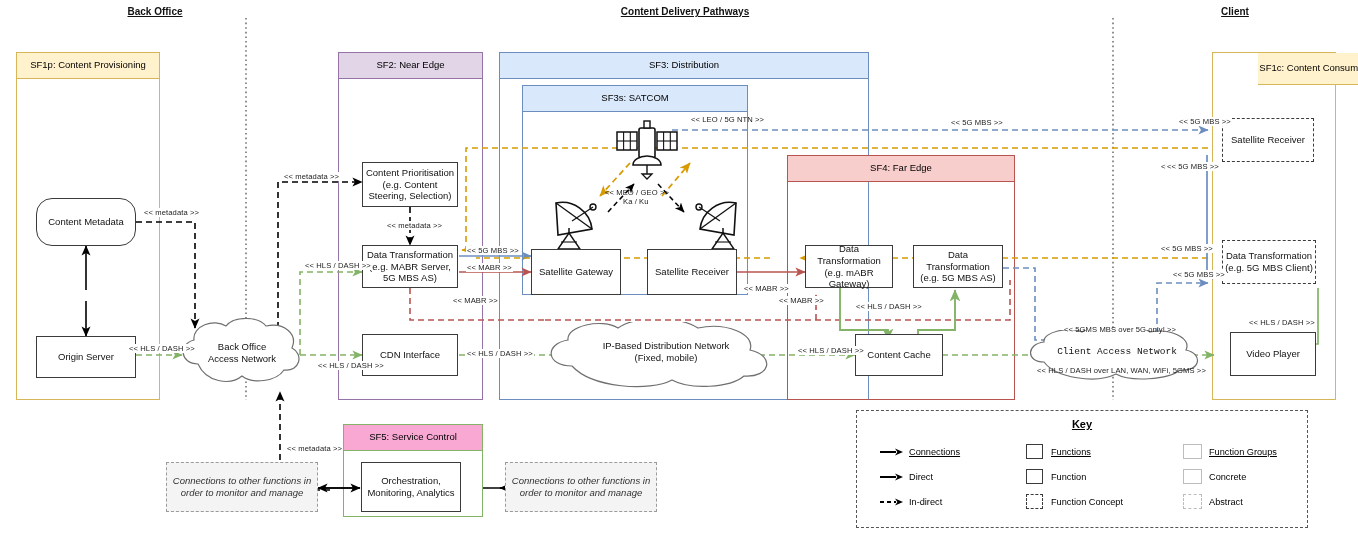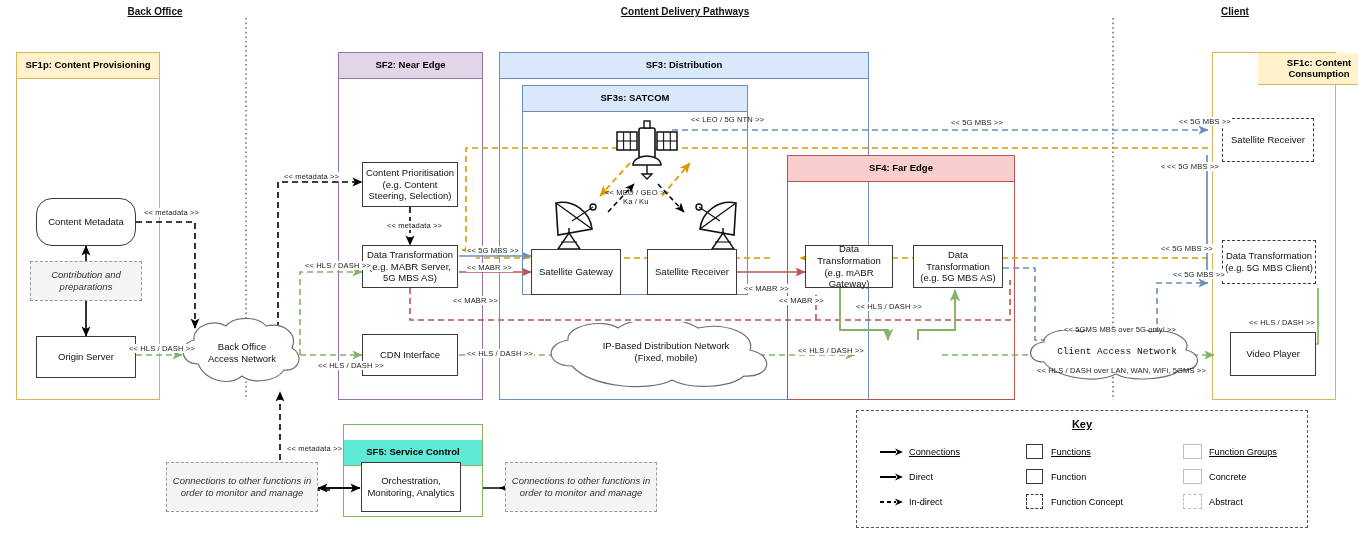--- a/index.html
+++ b/index.html
@@ -2,21 +2,21 @@
 <html><head>
 <meta charset="utf-8">
 <title>Content Delivery Architecture</title>
 <style>
   html,body{margin:0;padding:0;background:#ffffff;}
   body{width:1358px;height:535px;font-family:"Liberation Sans",sans-serif;color:#000;position:relative;overflow:hidden;}
   #stage{position:relative;width:1358px;height:535px;}
   svg#wires{position:absolute;left:0;top:0;width:1358px;height:535px;pointer-events:none;}
   .zone-title{position:absolute;font-size:10px;font-weight:bold;text-decoration:underline;text-align:center;color:#111;}
   .grp{position:absolute;box-sizing:border-box;}
-  .grp .ghdr{box-sizing:border-box;width:100%;height:26px;display:flex;align-items:center;justify-content:center;font-size:9.5px;font-weight:bold;text-align:center;line-height:1.15;}
+  .grp .ghdr{box-sizing:border-box;width:100%;height:26px;display:flex;align-items:center;justify-content:center;font-size:9.5px;font-weight:normal;text-align:center;line-height:1.15;}
   .grp.tall .ghdr{height:32px;margin-left:45px;}
   .node{position:absolute;box-sizing:border-box;background:#fff;border:1.4px solid #3b3b3b;display:flex;align-items:center;justify-content:center;text-align:center;font-size:9.5px;line-height:1.25;padding:2px;color:#111;}
   .node.concept{border:1.4px dashed #3b3b3b;}
   .node.ghost{border:1.2px dashed #9a9a9a;background:#f4f4f4;font-style:italic;color:#333;}
   .node.dashdot{border:1.2px dashed #9a9a9a;background:#f4f4f4;font-style:italic;color:#333;}
   .lbl{position:absolute;font-size:7.6px;color:#1a1a1a;white-space:nowrap;background:#fff;padding:0 1px;letter-spacing:.1px;}
   .lbl.nb{background:transparent;}
   .cloudtxt{position:absolute;font-size:9.5px;text-align:center;line-height:1.25;color:#111;}
   #key{position:absolute;box-sizing:border-box;border:1.3px dashed #555;left:856px;top:410px;width:452px;height:118px;background:#fff;}
   #key .ktitle{text-align:center;font-size:11px;font-weight:bold;text-decoration:underline;margin-top:7px;}
@@ -55,21 +55,21 @@
 
   <div class="grp" style="left:522px;top:85px;width:226px;height:210px;border:1.3px solid #6c8ebf;">
     <div class="ghdr" style="background:#dae8fc;border-bottom:1.3px solid #6c8ebf;">SF3s: SATCOM</div>
   </div>
 
   <div class="grp" style="left:787px;top:155px;width:228px;height:245px;border:1.3px solid #b85450;">
     <div class="ghdr" style="background:#f8cecc;border-bottom:1.3px solid #b85450;">SF4: Far Edge</div>
   </div>
 
   <div class="grp" style="left:343px;top:424px;width:140px;height:93px;border:1.3px solid #82b366;">
-    <div class="ghdr" style="background:#5eead4;border-bottom:1.3px solid #82b366;margin-top:15px;">SF5: Service Control</div>
+    <div class="ghdr" style="background:#f9a8d4;border-bottom:1.3px solid #82b366;">SF5: Service Control</div>
   </div>
 
   <div class="grp tall" style="left:1212px;top:52px;width:124px;height:348px;border:1.3px solid #d6b656;">
     <div class="ghdr" style="background:#fff2cc;border-bottom:1.3px solid #d6b656;">SF1c: Content Consumption</div>
   </div>
 
   <svg id="wires" viewBox="0 0 1358 535">
     <defs>
       <marker id="ar-k" markerWidth="7" markerHeight="7" refX="6" refY="3.2" orient="auto">
           <path d="M0,0.4 L6.4,3.2 L0,6 L1.6,3.2 Z" fill="#000"></path>
@@ -206,32 +206,32 @@
     <path d="M50,8 A30,30 0 0 0 14,34 L48,40 Z" fill="#fff" stroke="#111" stroke-width="1.6"></path>
     <line x1="50" y1="8" x2="14" y2="34" stroke="#111" stroke-width="1.3"></line>
     <circle cx="13" cy="12" r="3" fill="#fff" stroke="#111" stroke-width="1.4"></circle>
     <line x1="13" y1="12" x2="34" y2="26" stroke="#111" stroke-width="1.2"></line>
     <line x1="37" y1="33" x2="37" y2="44" stroke="#111" stroke-width="1.5"></line>
     <path d="M26,54 L37,38 L48,54 Z" fill="#fff" stroke="#111" stroke-width="1.4"></path>
     <line x1="29" y1="47" x2="45" y2="47" stroke="#111" stroke-width="1.1"></line>
   </svg>
 
   <div class="node" style="left:36px;top:198px;width:100px;height:48px;border-radius:16px;">Content Metadata</div>
-  <div class="node dashdot" style="left:30px;top:261px;width:112px;height:40px;">Contribution and preparations</div>
   <div class="node" style="left:362px;top:162px;width:96px;height:45px;">Content Prioritisation (e.g. Content Steering, Selection)</div>
 
   <div class="node" style="left:36px;top:336px;width:100px;height:42px;">Origin Server</div>
   <div class="node" style="left:362px;top:245px;width:96px;height:43px;">Data Transformation (e.g. MABR Server, 5G MBS AS)</div>
   <div class="node" style="left:362px;top:334px;width:96px;height:42px;">CDN Interface</div>
 
   <div class="node" style="left:531px;top:249px;width:90px;height:46px;">Satellite Gateway</div>
   <div class="node" style="left:647px;top:249px;width:90px;height:46px;">Satellite Receiver</div>
 
   <div class="node" style="left:805px;top:245px;width:88px;height:43px;">Data Transformation (e.g. mABR Gateway)</div>
   <div class="node" style="left:913px;top:245px;width:90px;height:43px;">Data Transformation (e.g. 5G MBS AS)</div>
+  <div class="node" style="left:855px;top:334px;width:88px;height:42px;">Content Cache</div>
 
   <div class="node concept" style="left:1222px;top:118px;width:92px;height:44px;">Satellite Receiver</div>
   <div class="node concept" style="left:1222px;top:240px;width:94px;height:44px;">Data Transformation (e.g. 5G MBS Client)</div>
   <div class="node" style="left:1230px;top:332px;width:86px;height:44px;">Video Player</div>
 
   <div class="node" style="left:361px;top:462px;width:100px;height:50px;">Orchestration, Monitoring, Analytics</div>
   <div class="node ghost" style="left:166px;top:462px;width:152px;height:50px;">Connections to other functions in order to monitor and manage</div>
   <div class="node ghost" style="left:505px;top:462px;width:152px;height:50px;">Connections to other functions in order to monitor and manage</div>
 
   <div class="lbl" style="left:143px;top:208px;">&lt;&lt; metadata &gt;&gt;</div>

